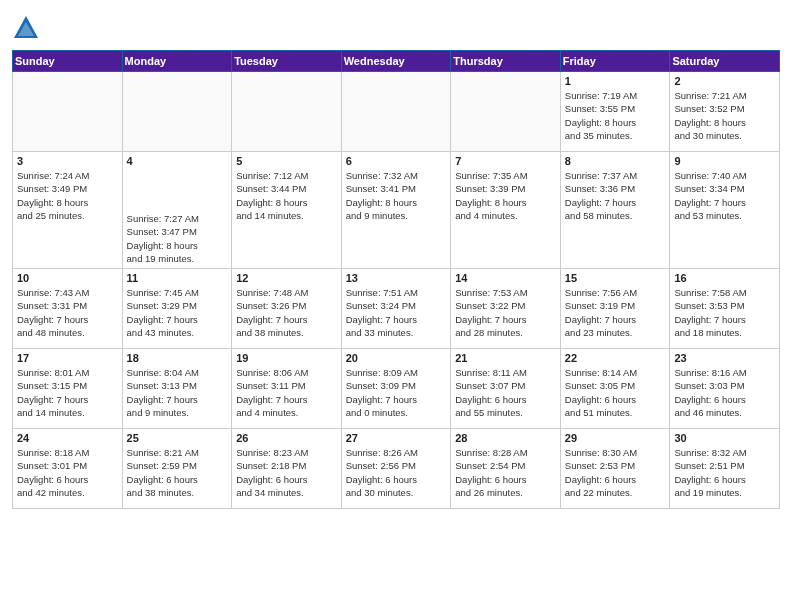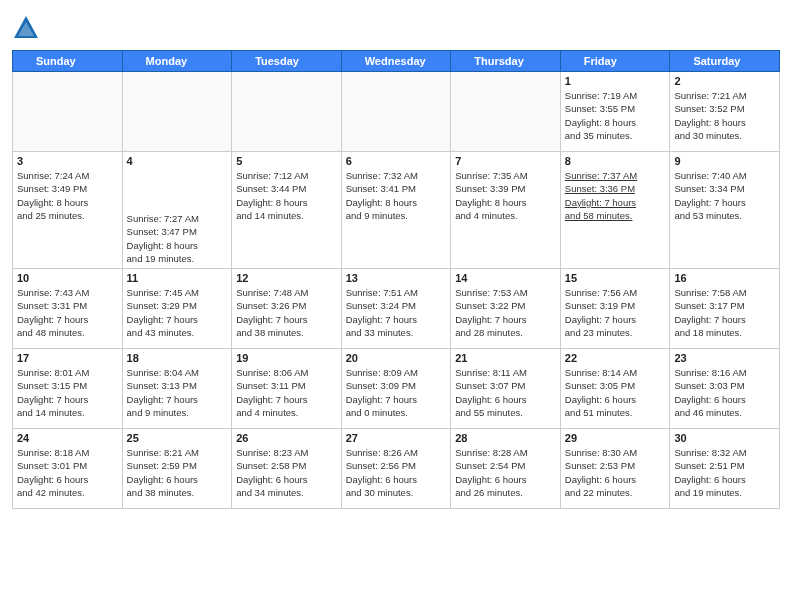--- a/index.html
+++ b/index.html
@@ -56,24 +56,24 @@
     .location {
       font-size: 14px;
       color: #555;
     }
     .calendar {
       width: 100%;
       border-collapse: collapse;
       font-size: 10px;
     }
     .calendar th {
-      background-color: #3b82f6;
+      background-color: #4c1d95;
       color: #fff;
       text-align: left;
-      padding: 4px 23px;
+      padding: 4px 2px;
       font-size: 11px;
       font-weight: bold;
       border: 1px solid #1a60a8;
     }
     .calendar td {
       border: 1px solid #ccc;
       vertical-align: top;
       padding: 3px 4px;
       width: calc(100% / 7);
       height: 80px;
@@ -184,21 +184,21 @@
           </td>
           <td>
             <span class="day-num">7</span>
             <div class="day-info" style="white-space: pre-line;">Sunrise: 7:35 AM
 Sunset: 3:39 PM
 Daylight: 8 hours
 and 4 minutes.</div>
           </td>
           <td>
             <span class="day-num">8</span>
-            <div class="day-info" style="white-space: pre-line; text-decoration: underline;">Sunrise: 7:37 AM
+            <div class="day-info" style="white-space: pre-line;">Sunrise: 7:37 AM
 Sunset: 3:36 PM
 Daylight: 7 hours
 and 58 minutes.</div>
           </td>
           <td>
             <span class="day-num">9</span>
             <div class="day-info" style="white-space: pre-line;">Sunrise: 7:40 AM
 Sunset: 3:34 PM
 Daylight: 7 hours
 and 53 minutes.</div>
@@ -243,21 +243,21 @@
           <td>
             <span class="day-num">15</span>
             <div class="day-info" style="white-space: pre-line;">Sunrise: 7:56 AM
 Sunset: 3:19 PM
 Daylight: 7 hours
 and 23 minutes.</div>
           </td>
           <td>
             <span class="day-num">16</span>
             <div class="day-info" style="white-space: pre-line;">Sunrise: 7:58 AM
-Sunset: 3:17 PM
+Sunset: 3:53 PM
 Daylight: 7 hours
 and 18 minutes.</div>
           </td>
         </tr>
         <tr>
           <td>
             <span class="day-num">17</span>
             <div class="day-info" style="white-space: pre-line;">Sunrise: 8:01 AM
 Sunset: 3:15 PM
 Daylight: 7 hours
@@ -317,21 +317,21 @@
           <td>
             <span class="day-num">25</span>
             <div class="day-info" style="white-space: pre-line;">Sunrise: 8:21 AM
 Sunset: 2:59 PM
 Daylight: 6 hours
 and 38 minutes.</div>
           </td>
           <td>
             <span class="day-num">26</span>
             <div class="day-info" style="white-space: pre-line;">Sunrise: 8:23 AM
-Sunset: 2:58 PM
+Sunset: 2:18 PM
 Daylight: 6 hours
 and 34 minutes.</div>
           </td>
           <td>
             <span class="day-num">27</span>
             <div class="day-info" style="white-space: pre-line;">Sunrise: 8:26 AM
 Sunset: 2:56 PM
 Daylight: 6 hours
 and 30 minutes.</div>
           </td>

